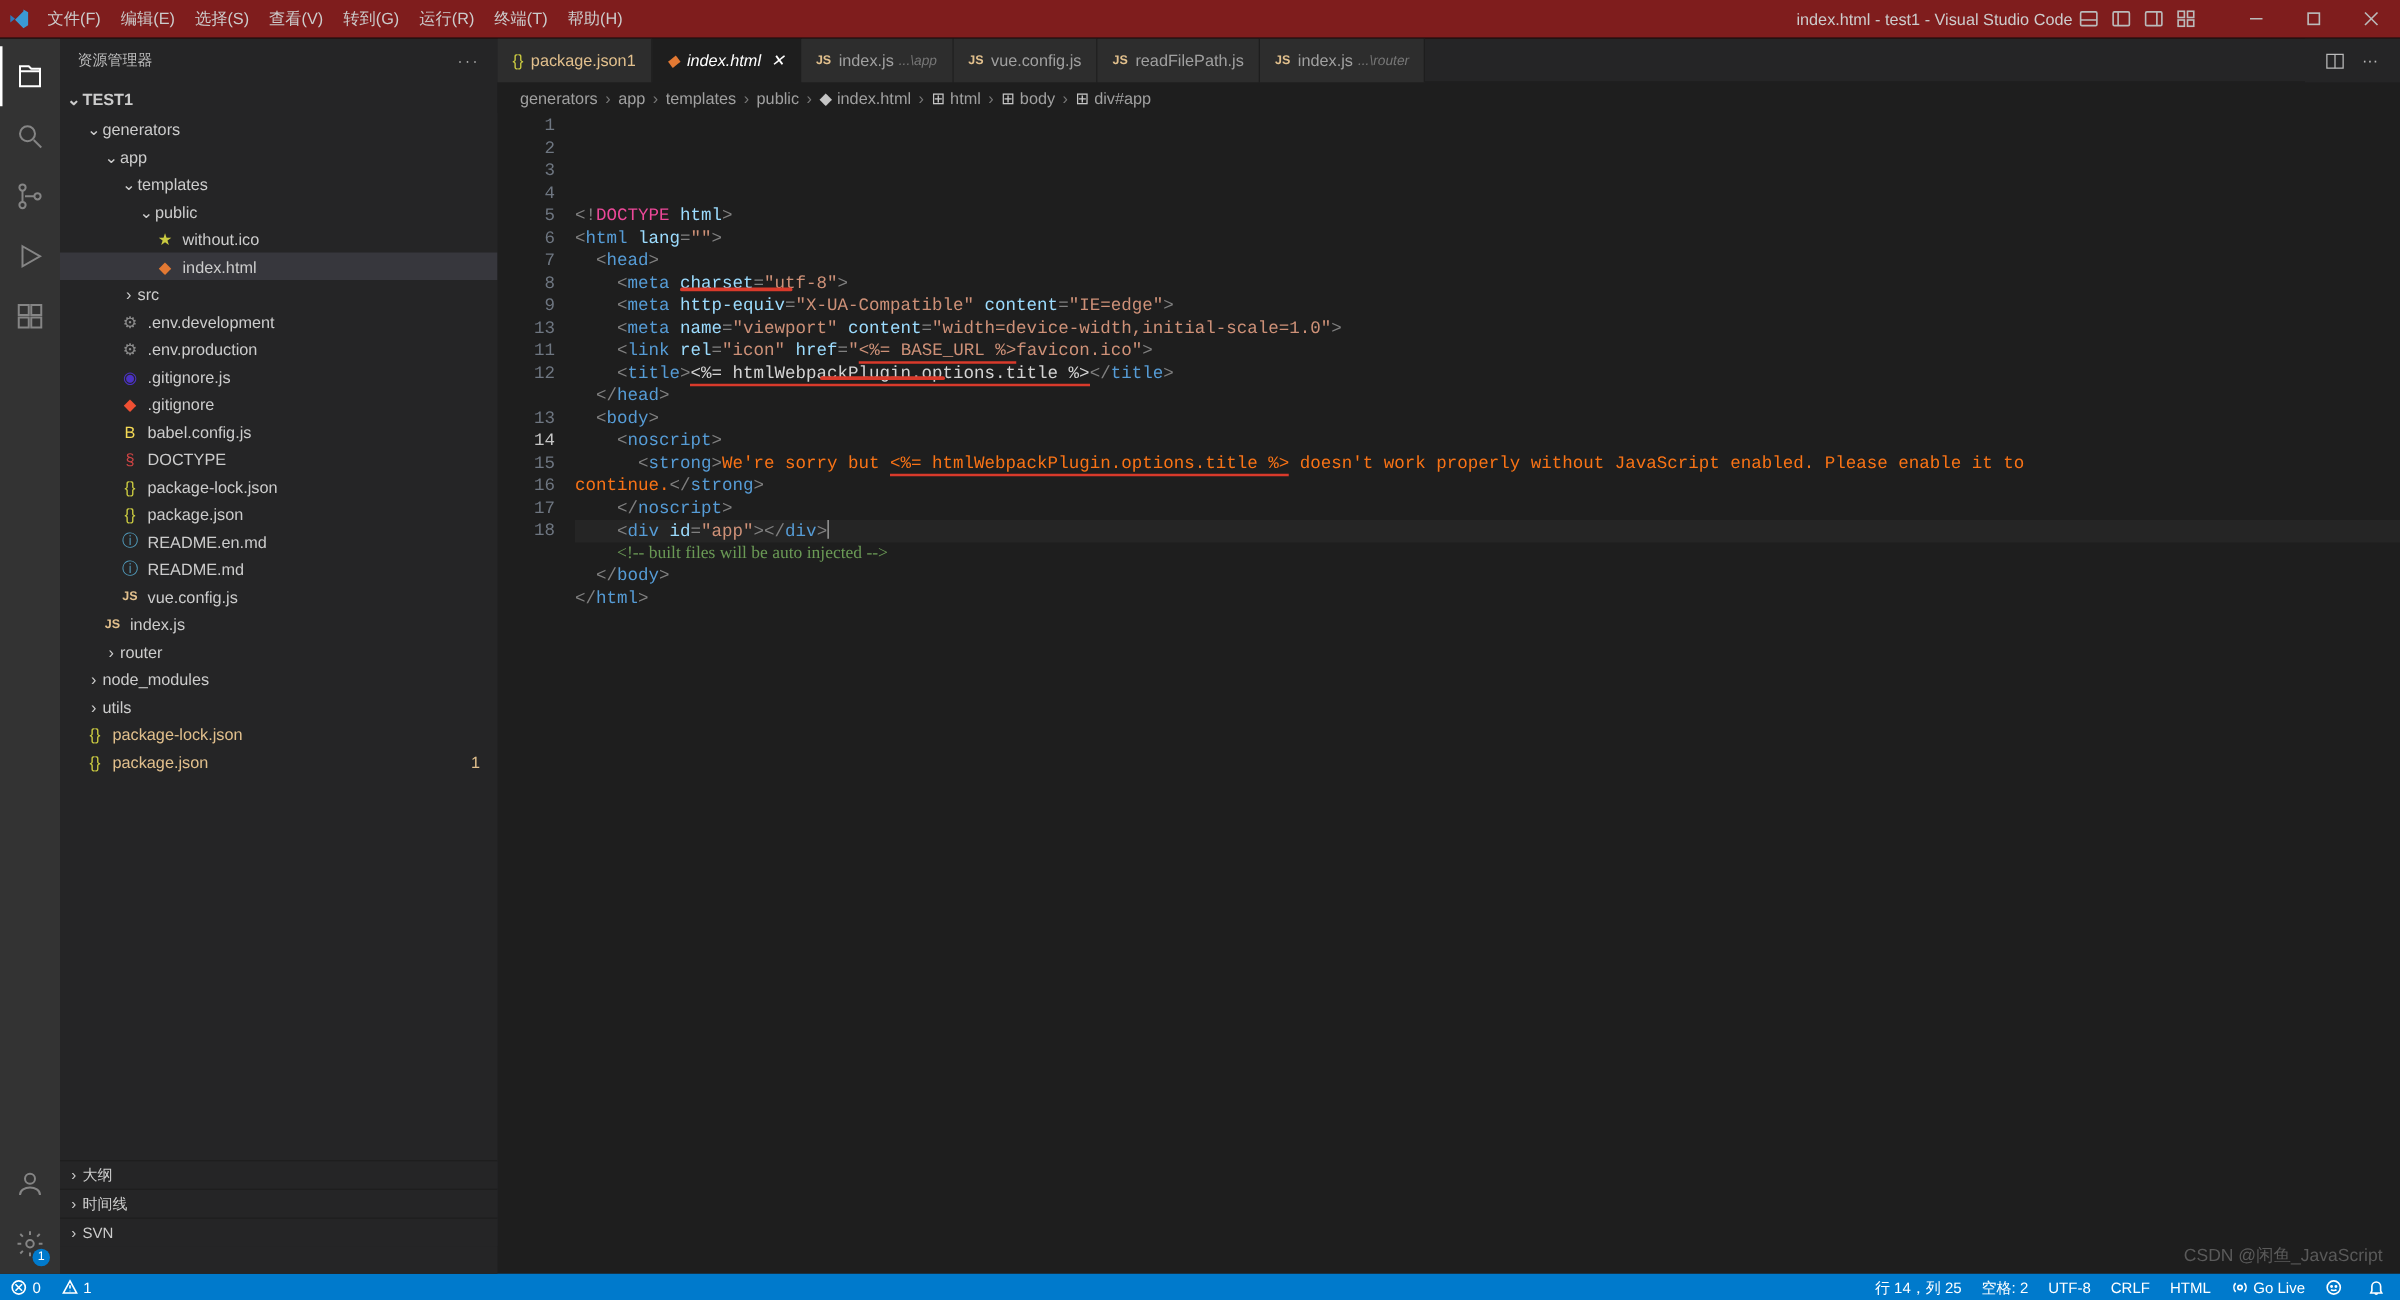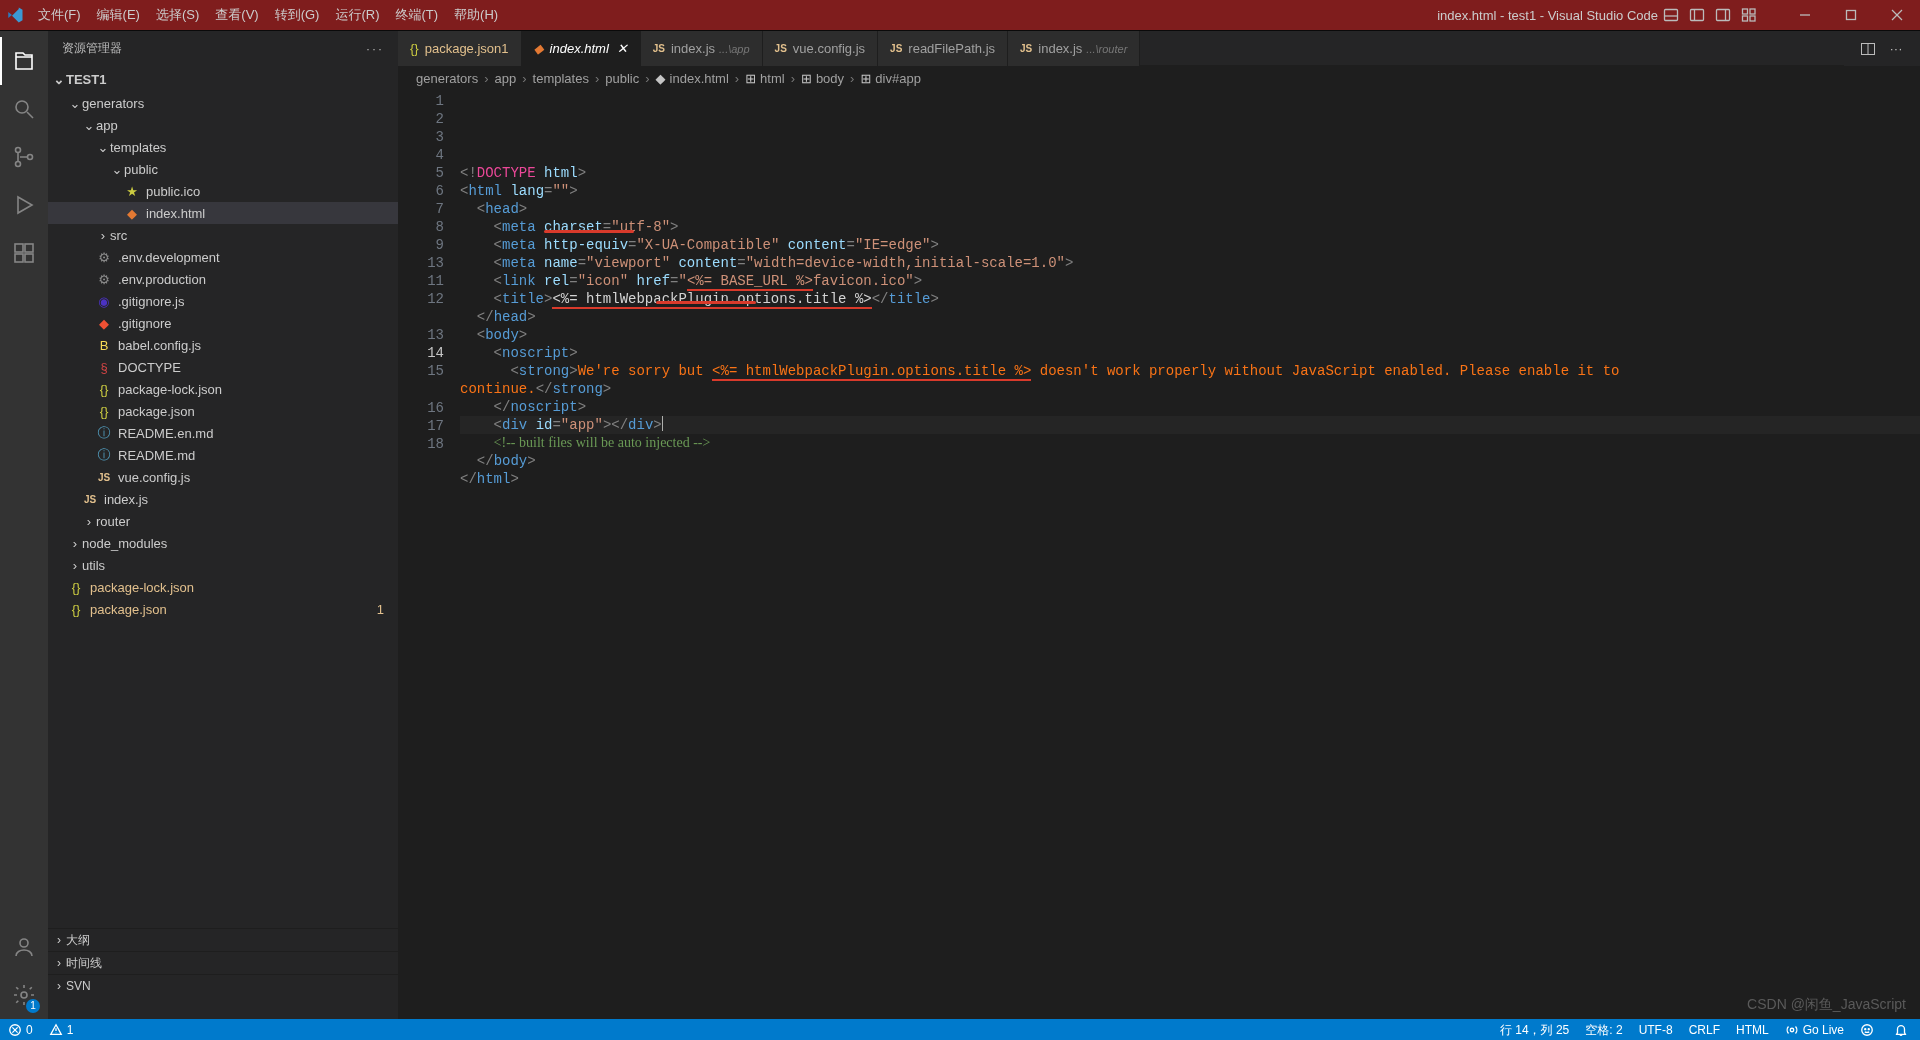--- a/index.html
+++ b/index.html
@@ -229,21 +229,21 @@
         <div class="row" style="padding-left: 48px;">
           <span class="chev">⌄</span>
           <span class="lbl">templates</span>
         </div>
         <div class="row" style="padding-left: 62px;">
           <span class="chev">⌄</span>
           <span class="lbl">public</span>
         </div>
         <div class="row" style="padding-left: 76px;">
           <span class="icon ic-star">★</span>
-          <span class="lbl">public.ico</span>
+          <span class="lbl">without.ico</span>
         </div>
         <div class="row sel" style="padding-left: 76px;">
           <span class="icon ic-html">◆</span>
           <span class="lbl">index.html</span>
         </div>
         <div class="row" style="padding-left: 48px;">
           <span class="chev">›</span>
           <span class="lbl">src</span>
         </div>
         <div class="row" style="padding-left: 48px;">
@@ -375,21 +375,21 @@
           <div class="num" style="height: 18px;">7</div>
           <div class="num" style="height: 18px;">8</div>
           <div class="num" style="height: 18px;">9</div>
           <div class="num" style="height: 18px;">13</div>
           <div class="num" style="height: 18px;">11</div>
           <div class="num" style="height: 18px;">12</div>
           <div class="num" style="height: 18px;"></div>
           <div class="num" style="height: 18px;">13</div>
           <div class="num active" style="height: 18px;">14</div>
           <div class="num" style="height: 18px;">15</div>
-          <div class="num" style="height: 18px; margin-top: 19px;">16</div>
+          <div class="num" style="height: 18px;">16</div>
           <div class="num" style="height: 18px;">17</div>
           <div class="num" style="height: 18px;">18</div>
         </div>
       <div class="lines" id="lines">
         <div class="red-squig" style="left:84px;top:138px;width:90px"></div>
         <div class="red-squig" style="left:196px;top:209px;width:100px"></div>
       <div class="ln"><span class="t-punc">&lt;!</span><span class="t-doctype">DOCTYPE</span> <span class="t-attr">html</span><span class="t-punc">&gt;</span></div><div class="ln"><span class="t-punc">&lt;</span><span class="t-tag">html</span> <span class="t-attr">lang</span><span class="t-punc">=</span><span class="t-str">""</span><span class="t-punc">&gt;</span></div><div class="ln">  <span class="t-punc">&lt;</span><span class="t-tag">head</span><span class="t-punc">&gt;</span></div><div class="ln">    <span class="t-punc">&lt;</span><span class="t-tag">meta</span> <span class="t-attr">charset</span><span class="t-punc">=</span><span class="t-str">"utf-8"</span><span class="t-punc">&gt;</span></div><div class="ln">    <span class="t-punc">&lt;</span><span class="t-tag">meta</span> <span class="t-attr">http-equiv</span><span class="t-punc">=</span><span class="t-str">"X-UA-Compatible"</span> <span class="t-attr">content</span><span class="t-punc">=</span><span class="t-str">"IE=edge"</span><span class="t-punc">&gt;</span></div><div class="ln">    <span class="t-punc">&lt;</span><span class="t-tag">meta</span> <span class="t-attr">name</span><span class="t-punc">=</span><span class="t-str">"viewport"</span> <span class="t-attr">content</span><span class="t-punc">=</span><span class="t-str">"width=device-width,initial-scale=1.0"</span><span class="t-punc">&gt;</span></div><div class="ln">    <span class="t-punc">&lt;</span><span class="t-tag">link</span> <span class="t-attr">rel</span><span class="t-punc">=</span><span class="t-str">"icon"</span> <span class="t-attr">href</span><span class="t-punc">=</span><span class="t-str">"<span class="underline-red">&lt;%= BASE_URL %&gt;</span>favicon.ico"</span><span class="t-punc">&gt;</span></div><div class="ln">    <span class="t-punc">&lt;</span><span class="t-tag">title</span><span class="t-punc">&gt;</span><span class="t-hl"><span class="underline-red">&lt;%= htmlWebpackPlugin.options.title %&gt;</span></span><span class="t-punc">&lt;/</span><span class="t-tag">title</span><span class="t-punc">&gt;</span></div><div class="ln">  <span class="t-punc">&lt;/</span><span class="t-tag">head</span><span class="t-punc">&gt;</span></div><div class="ln">  <span class="t-punc">&lt;</span><span class="t-tag">body</span><span class="t-punc">&gt;</span></div><div class="ln">    <span class="t-punc">&lt;</span><span class="t-tag">noscript</span><span class="t-punc">&gt;</span></div><div class="ln">      <span class="t-punc">&lt;</span><span class="t-tag">strong</span><span class="t-punc">&gt;</span><span class="t-text">We're sorry but <span class="underline-red">&lt;%= htmlWebpackPlugin.options.title %&gt;</span> doesn't work properly without JavaScript enabled. Please enable it to </span></div><div class="ln"><span class="t-text">continue.</span><span class="t-punc">&lt;/</span><span class="t-tag">strong</span><span class="t-punc">&gt;</span></div><div class="ln">    <span class="t-punc">&lt;/</span><span class="t-tag">noscript</span><span class="t-punc">&gt;</span></div><div class="ln active">    <span class="t-punc">&lt;</span><span class="t-tag">div</span> <span class="t-attr">id</span><span class="t-punc">=</span><span class="t-str">"app"</span><span class="t-punc">&gt;&lt;/</span><span class="t-tag">div</span><span class="t-punc">&gt;</span><span class="cursor"></span></div><div class="ln">    <span class="t-comment">&lt;!-- built files will be auto injected --&gt;</span></div><div class="ln">  <span class="t-punc">&lt;/</span><span class="t-tag">body</span><span class="t-punc">&gt;</span></div><div class="ln"><span class="t-punc">&lt;/</span><span class="t-tag">html</span><span class="t-punc">&gt;</span></div><div class="ln"></div></div>
     </div>
   </div>
 </div>

